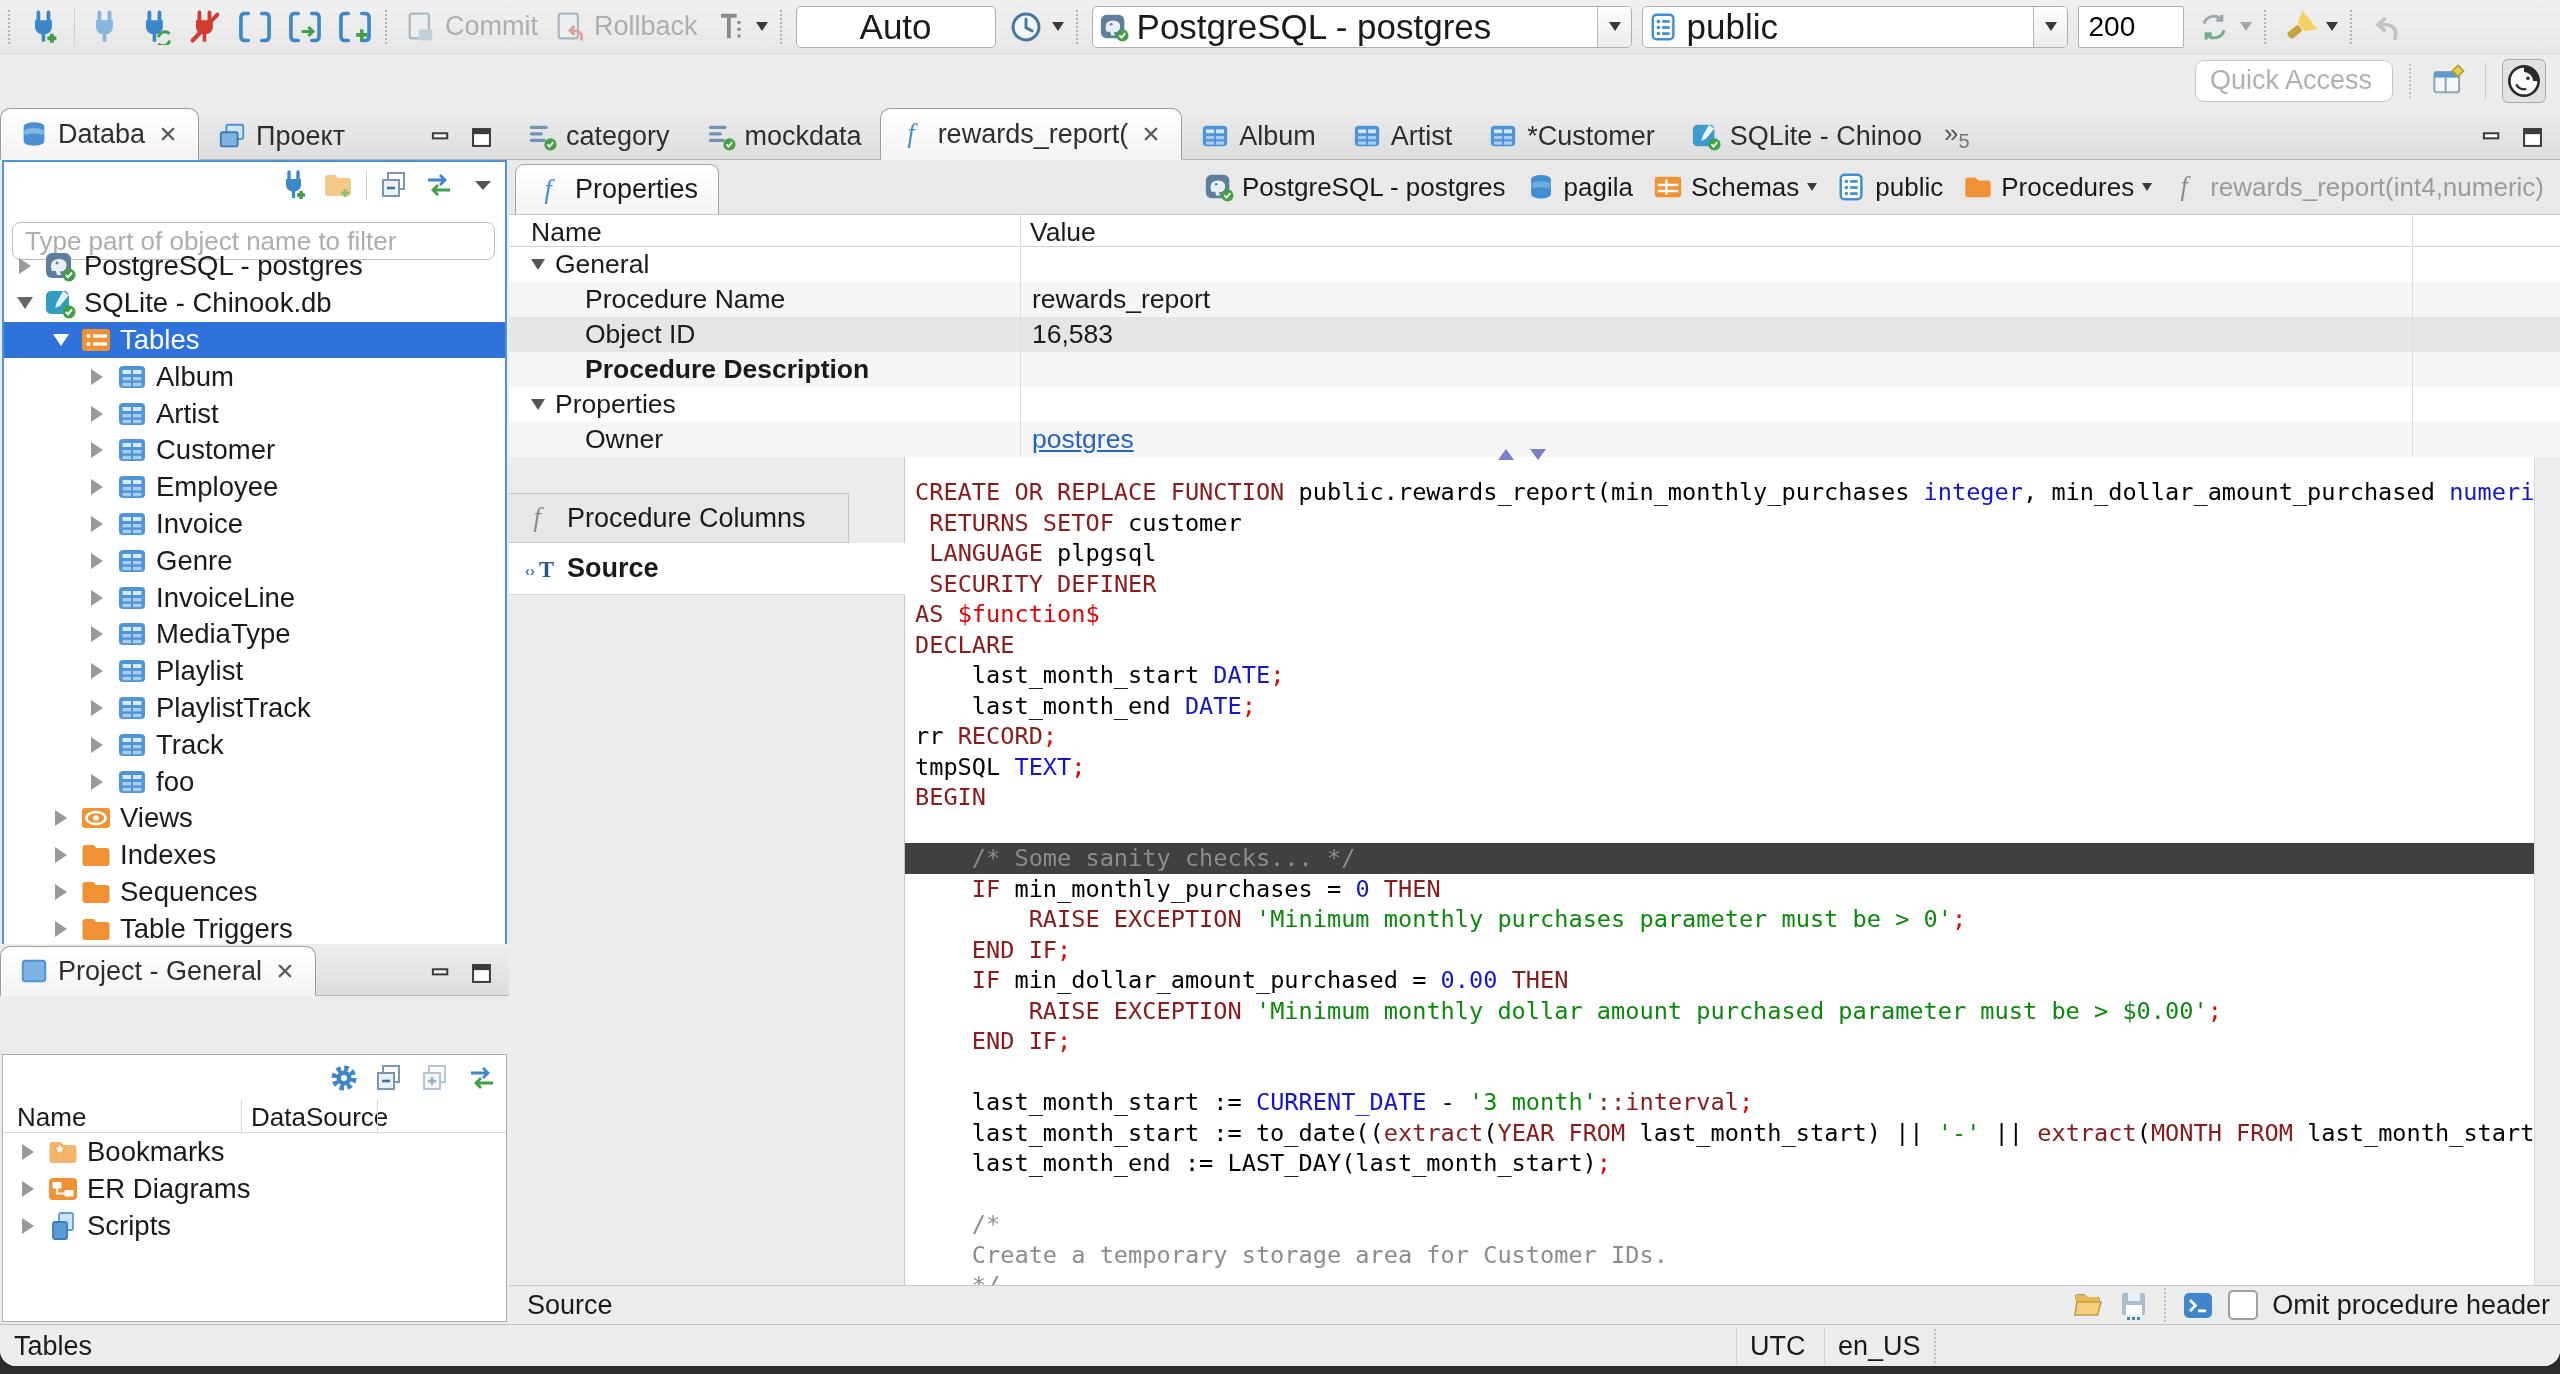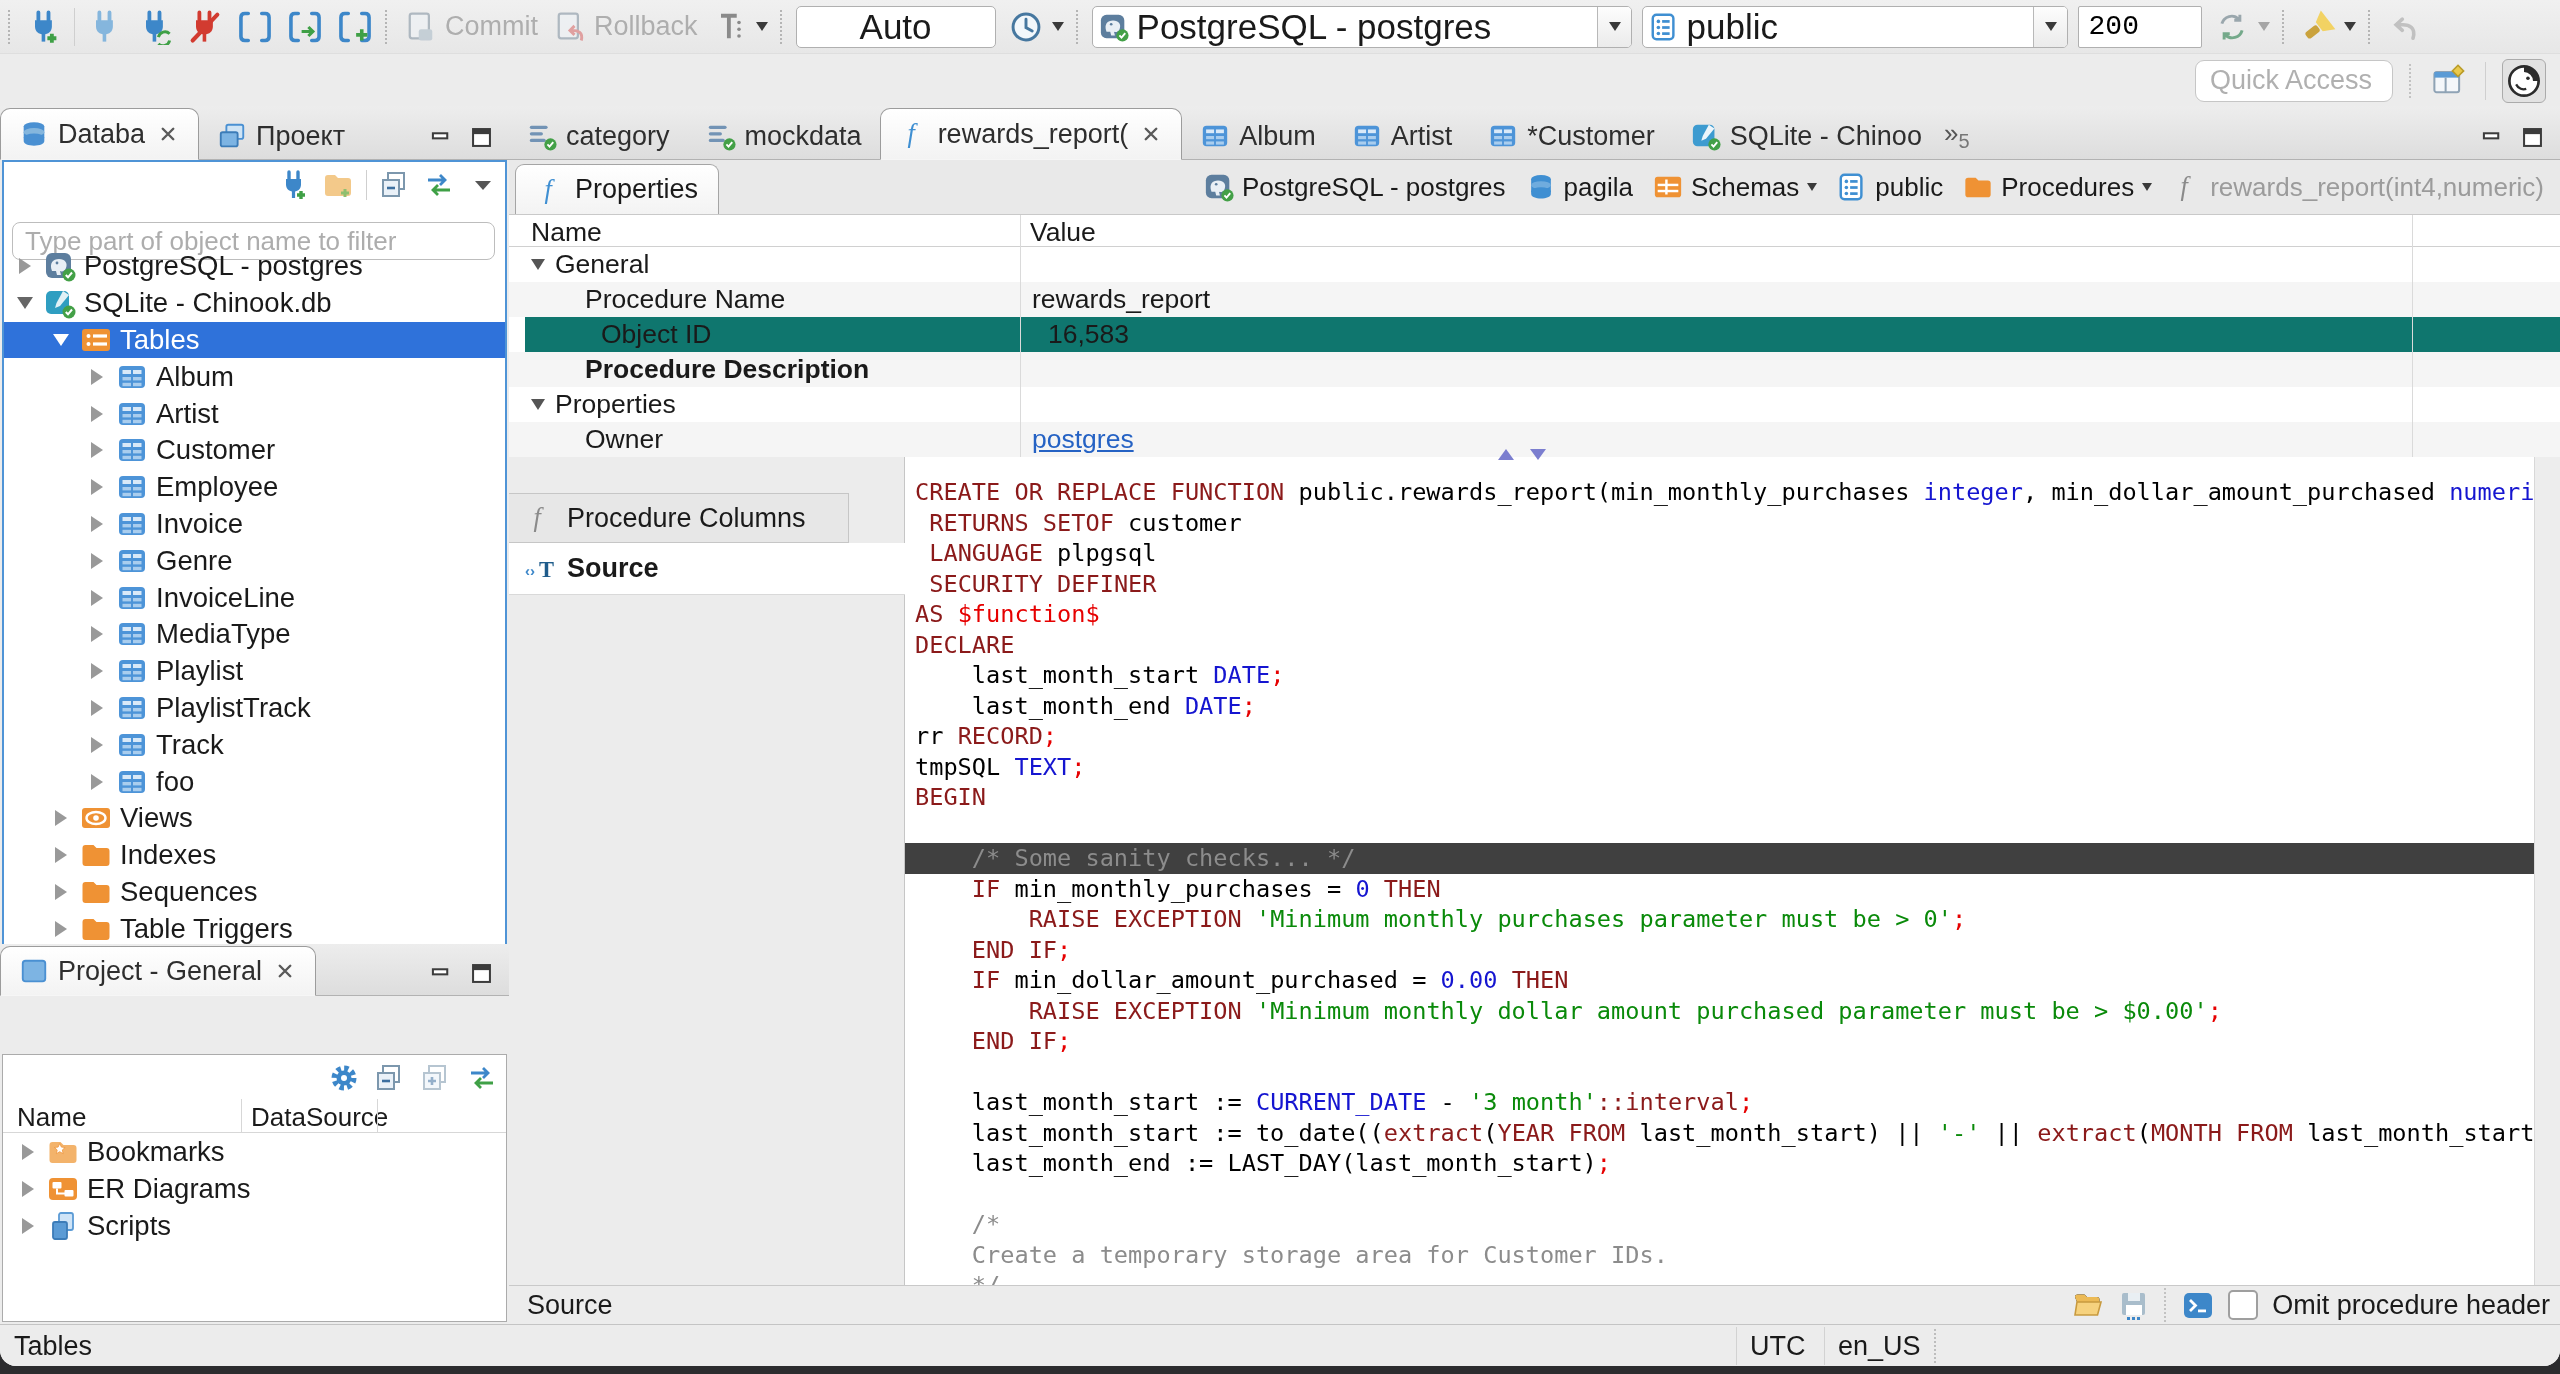--- a/index.html
+++ b/index.html
@@ -24,21 +24,21 @@
   .icon.sm { width:30px; height:30px; }
   .dd { width:0; height:0; border-top:9px solid #3a3a3a; border-left:6px solid transparent; border-right:6px solid transparent; margin-left:2px; }
   .dd.dis { border-top-color:#a5a5a5; }
   .combo { display:flex; align-items:center; height:42px; background:#fff; border:1px solid #b0b0b0; border-radius:5px; overflow:hidden; }
   .combo .combo-text { font-size:35px; padding-left:8px; white-space:nowrap; }
   .combo .combo-text.center { width:100%; text-align:center; padding:0; }
   .combo .combo-arrow { margin-left:auto; width:34px; height:100%; display:flex; align-items:center; justify-content:center; border-left:1px solid #b8b8b8; background:linear-gradient(#fdfdfd,#ebebeb); }
   .auto-combo { width:200px; }
   .conn-combo { width:540px; }
   .schema-combo { width:426px; }
-  .fetch-input { width:124px; height:42px; border:1px solid #b0b0b0; border-radius:2px; font-size:28px; padding:0 10px; font-family:Liberation Mono, monospace; }
+  .fetch-input { width:106px; height:42px; border:1px solid #b0b0b0; border-radius:2px; font-size:28px; padding:0 10px; font-family:Liberation Sans, sans-serif; }
   .qa-input { width:198px; height:42px; border:1px solid #c6c6c6; border-radius:9px; font-size:27px; padding:0 14px; color:#444; background:#fff; font-family:"Liberation Sans",sans-serif; }
   .qa-input::placeholder { color:#b0b0b0; }
   .pressed-box { border:1px solid #ababab; background:#e2e2e2; border-radius:6px; padding:3px; display:inline-flex; }
 
   
   .tabstrip { position:absolute; display:flex; align-items:flex-end; background:linear-gradient(#ededed,#dddddd); border-bottom:1px solid #b2b2b2; }
   .tab { display:inline-flex; align-items:center; gap:9px; padding:0 18px; height:46px; font-size:27px; color:#2e2e2e; white-space:nowrap; }
   .tab.active { background:linear-gradient(#ffffff,#f3f3f3); border:1px solid #9c9c9c; border-bottom:1px solid #f6f6f6; border-radius:10px 10px 0 0; height:52px; margin-bottom:-1px; }
   .tab .close-x { display:inline-flex; width:24px; height:24px; margin-left:2px; }
   .winbtns { margin-left:auto; display:flex; align-items:center; gap:14px; padding:0 14px 8px 0; }
@@ -86,21 +86,21 @@
 
   
   .prop-grid { position:absolute; left:509px; top:215px; width:2051px; height:242px; background:#fff; font-size:26.5px; }
   .pg-header { height:32px; border-bottom:1px solid #d0d0d0; position:relative; }
   .pg-header .h1 { position:absolute; left:22px; top:2px; }
   .pg-header .h2 { position:absolute; left:521px; top:2px; }
   .pg-v1 { position:absolute; left:511px; top:0; width:1px; height:242px; background:#dadada; }
   .pg-v2 { position:absolute; left:1903px; top:0; width:1px; height:242px; background:#dadada; }
   .prop-row { display:flex; height:35px; align-items:center; }
   .prop-row.alt { background:#f5f5f5; }
-  .prop-row.selected { background:#0f766e;margin-left:16px; }
+  .prop-row.selected { background:#e5e5e5; }
   .pr-name { width:511px; flex:none; display:flex; align-items:center; gap:10px; padding-left:22px; }
   .pr-name.child { padding-left:76px; }
   .pr-name.bold { font-weight:bold; }
   .pr-val { padding-left:12px; }
   .pr-exp { width:0; height:0; border-top:11px solid #555; border-left:7px solid transparent; border-right:7px solid transparent; }
   .val-link { color:#2562c4; text-decoration:underline; }
 
   .split-arrows { position:absolute; left:1498px; top:449px; display:flex; gap:16px; z-index:5; }
   .spl-up { width:0; height:0; border-bottom:11px solid #7b7ecf; border-left:8px solid transparent; border-right:8px solid transparent; }
   .spl-dn { width:0; height:0; border-top:11px solid #7b7ecf; border-left:8px solid transparent; border-right:8px solid transparent; }

